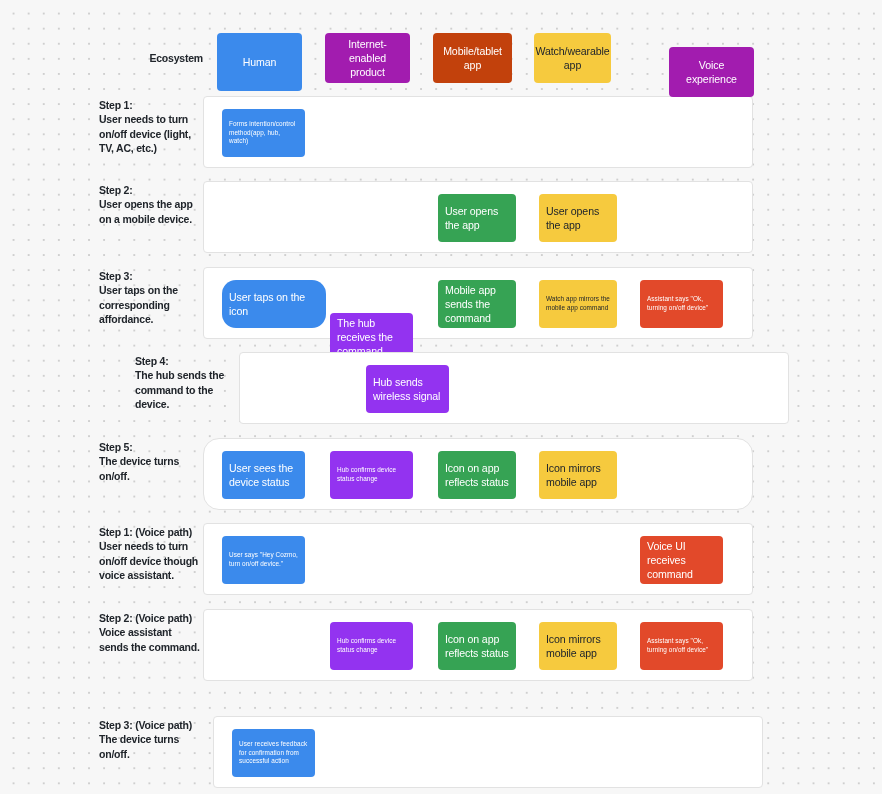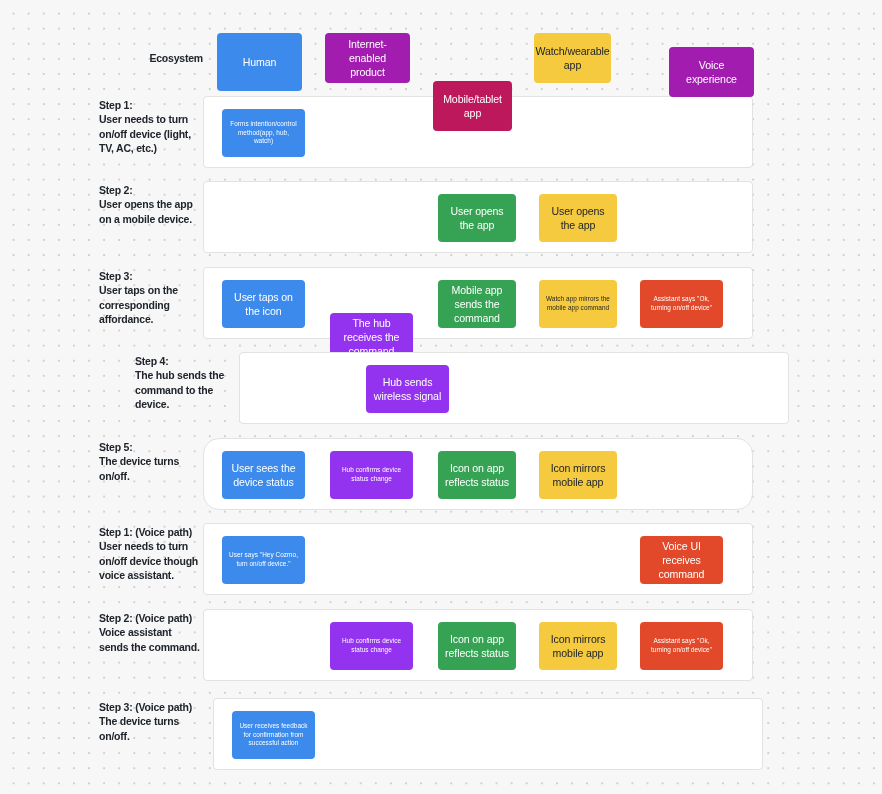--- a/index.html
+++ b/index.html
@@ -68,21 +68,20 @@
     height: 100%;
   }
 
   .card {
     position: absolute;
     border-radius: 4px;
     box-sizing: border-box;
     display: flex;
     align-items: center;
     justify-content: center;
-    text-align: center;
     padding: 4px 7px;
     color: #ffffff;
     line-height: 13.5px;
     font-size: 10.5px;
     letter-spacing: -0.01em;
   }
 
   .card.big {
     font-size: 10.6px;
     line-height: 14px;
@@ -139,21 +138,21 @@
             <div class="card big" style="left: 234px; width: 78px; top: 12px; height: 48px; background: rgb(54, 163, 84);">User opens the app</div>
             <div class="card big dark-text" style="left: 335px; width: 78px; top: 12px; height: 48px; background: rgb(246, 202, 62);">User opens the app</div>
           </div>
         </div>
       </div>
       <div class="row" style="top: 267px;">
         <div class="row-label">Step 3:
 User taps on the corresponding affordance.</div>
         <div class="track" style="height: 72px;">
           <div class="cols">
-            <div class="card big" style="left: 18px; width: 83px; top: 12px; height: 48px; background: rgb(59, 138, 236);">User taps on the icon</div>
+            <div class="card big" style="left: 18px; width: 104px; top: 12px; height: 48px; background: rgb(59, 138, 236); border-radius: 14px;">User taps on the icon</div>
             <div class="card big" style="left: 126px; width: 83px; top: 12px; height: 48px; background: rgb(147, 51, 240); margin-top: 33px;">The hub receives the command</div>
             <div class="card big" style="left: 234px; width: 78px; top: 12px; height: 48px; background: rgb(54, 163, 84);">Mobile app sends the command</div>
             <div class="card small dark-text" style="left: 335px; width: 78px; top: 12px; height: 48px; background: rgb(246, 202, 62);">Watch app mirrors the mobile app command</div>
             <div class="card small" style="left: 436px; width: 83px; top: 12px; height: 48px; background: rgb(226, 73, 42);">Assistant says "Ok, turning on/off device"</div>
           </div>
         </div>
       </div>
       <div class="row" style="top: 352px; margin-left: 36px;">
         <div class="row-label">Step 4:
 The hub sends the command to the device.</div>
@@ -190,28 +189,28 @@
 Voice assistant sends the command.</div>
         <div class="track" style="height: 72px;">
           <div class="cols">
             <div class="card small" style="left: 126px; width: 83px; top: 12px; height: 48px; background: rgb(147, 51, 240);">Hub confirms device status change</div>
             <div class="card big" style="left: 234px; width: 78px; top: 12px; height: 48px; background: rgb(54, 163, 84);">Icon on app reflects status</div>
             <div class="card big dark-text" style="left: 335px; width: 78px; top: 12px; height: 48px; background: rgb(246, 202, 62);">Icon mirrors mobile app</div>
             <div class="card small" style="left: 436px; width: 83px; top: 12px; height: 48px; background: rgb(226, 73, 42);">Assistant says "Ok, turning on/off device"</div>
           </div>
         </div>
       </div>
-      <div class="row" style="top: 698px; gap: 10px;">
+      <div class="row" style="top: 716px; gap: 10px;">
         <div class="row-label">Step 3: (Voice path)
 The device turns on/off.</div>
         <div class="track" style="height: 72px;">
           <div class="cols">
             <div class="card small" style="left: 18px; width: 83px; top: 12px; height: 48px; background: rgb(59, 138, 236);">User receives feedback for confirmation from successful action</div>
           </div>
         </div>
       </div>
     </div>
 <div class="eco-card" style="left: 217px; top: 33px; width: 85px; height: 58px; background: rgb(59, 138, 236);">Human</div>
     <div class="eco-card" style="left: 325px; top: 33px; width: 85px; height: 50px; background: #a21caf;">Internet-enabled product</div>
-    <div class="eco-card" style="left: 433px; top: 33px; width: 79px; height: 50px; background: #be185d; margin-top: 48px;">Mobile/tablet app</div>
+    <div class="eco-card" style="left: 433px; top: 33px; width: 79px; height: 50px; background: #c2410c;">Mobile/tablet app</div>
     <div class="eco-card" style="left: 534px; top: 33px; width: 77px; height: 50px; background: rgb(246, 202, 62); color: rgb(32, 37, 43); text-align: center;">Watch/wearable app</div>
     <div class="eco-card" style="left: 632px; top: 47px; width: 85px; height: 50px; background: #a21caf; margin-left: 37px;">Voice experience</div>
   </div>
 
 </body></html>

